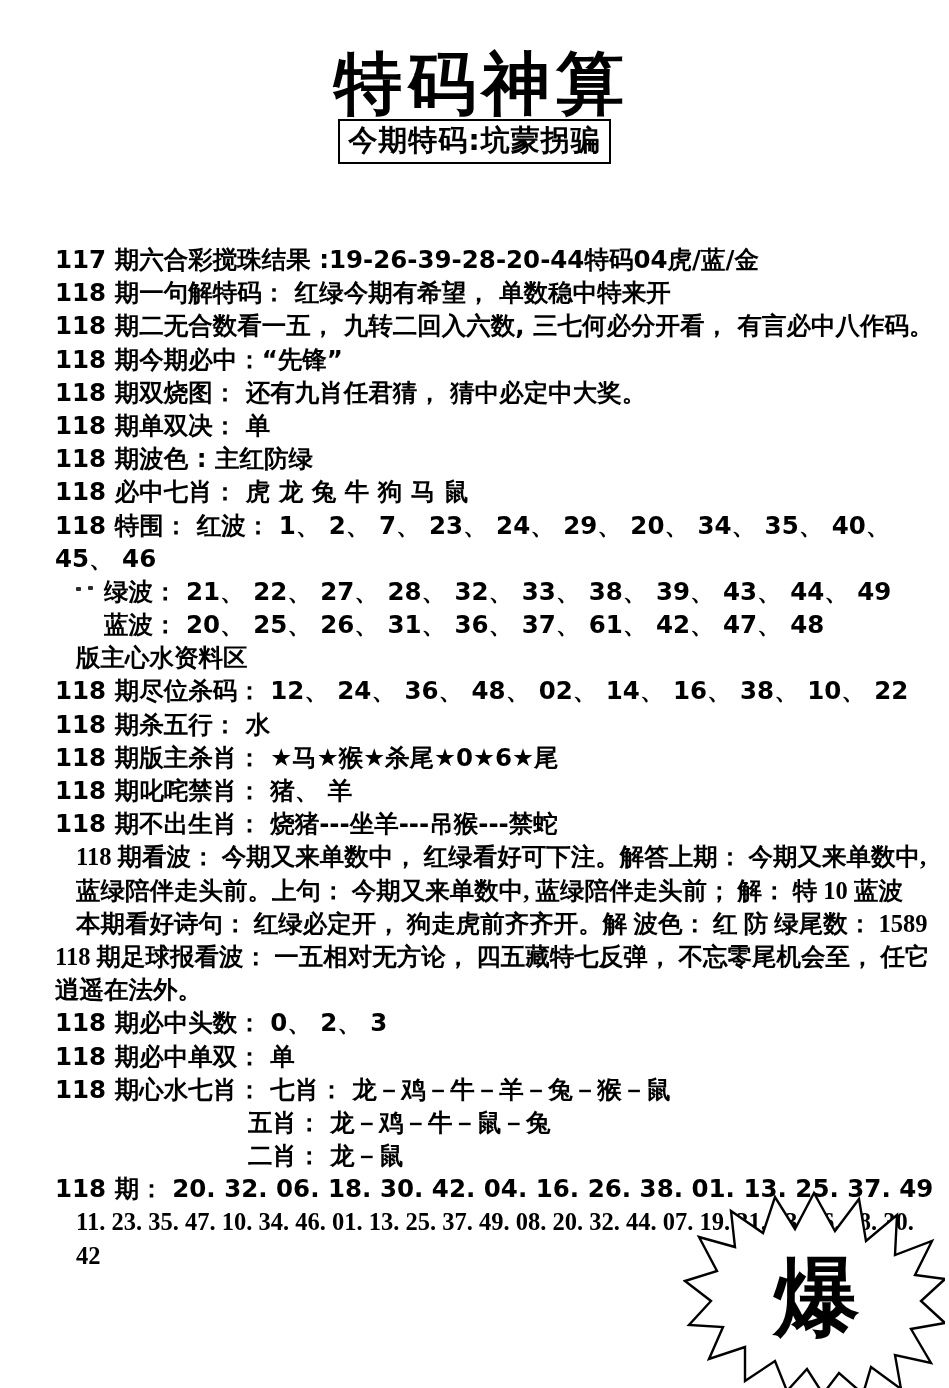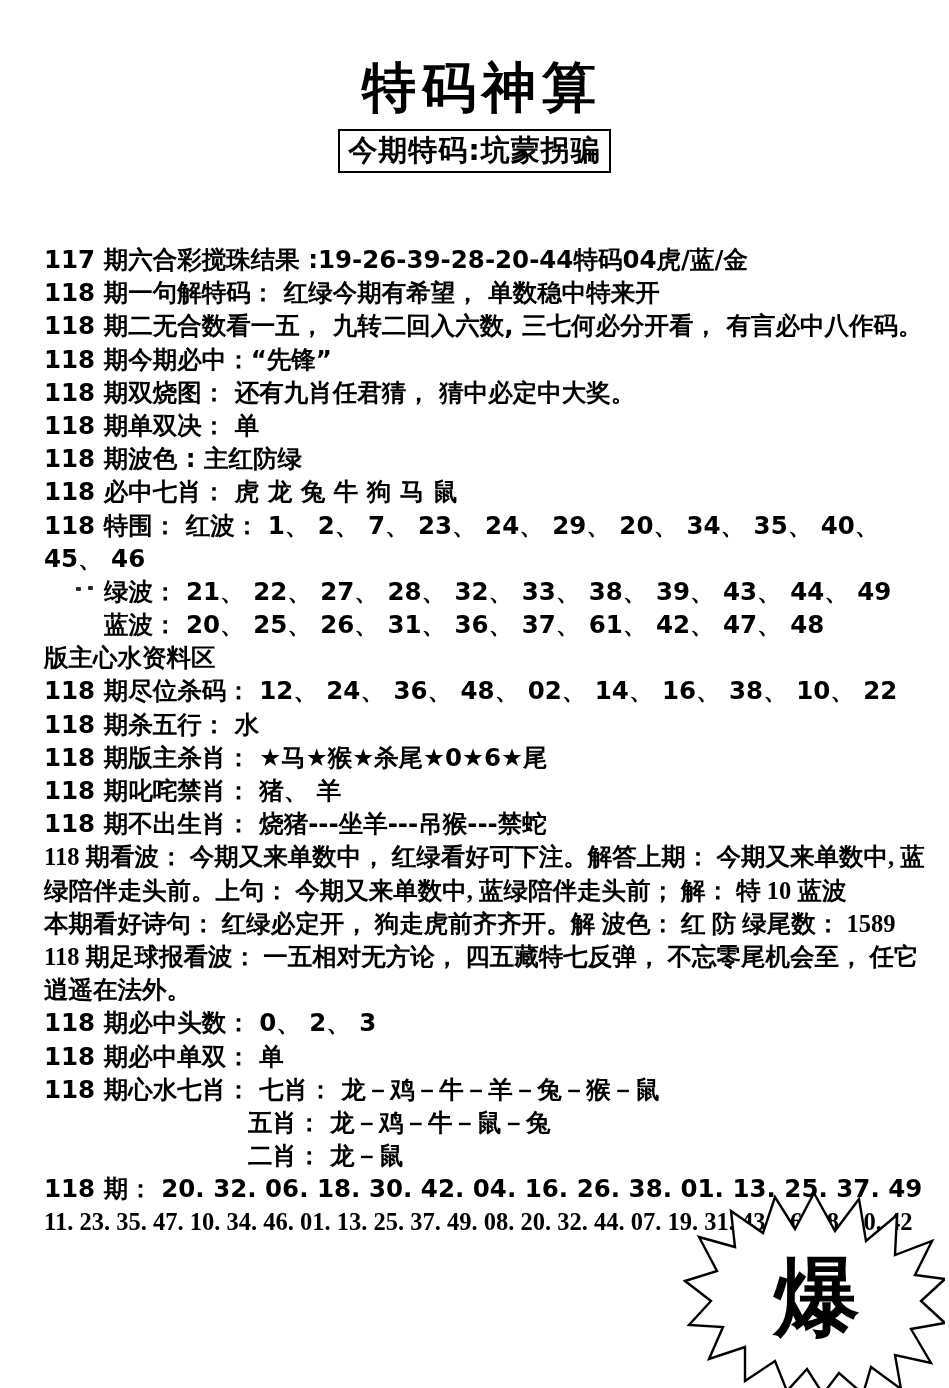--- a/index.html
+++ b/index.html
@@ -16,30 +16,29 @@
     font-family: "DejaVu Sans", "Liberation Sans", sans-serif;
     color: #000000;
   }
 
   
   #header {
     text-align: center;
     padding-top: 48px;
   }
   #main-title {
-    font-size: 54px;
+    font-size: 68px;
     font-weight: bold;
     letter-spacing: 6px;
     line-height: 1.05;
-    margin: 12px;
+    margin: 0;
     font-family: "DejaVu Sans", "Liberation Sans", sans-serif;
     padding-left: 15px;
   }
   #subtitle-wrap {
-    margin-top: 12px;
     display: flex;
     justify-content: center;
   }
   #subtitle-box {
     display: inline-block;
     border: 2px solid #000;
     padding: 2px 8px 4px 8px;
     font-size: 29px;
     font-weight: bold;
     letter-spacing: 1px;
@@ -51,28 +50,28 @@
   #content {
     position: absolute;
     top: 243px;
     left: 0;
     width: 949px;
   }
   .line {
     font-size: 24.5px;
     font-weight: bold;
     line-height: 1.355;
-    padding-left: 44px;
+    padding-left: 55px;
     padding-right: 14px;
     white-space: pre-wrap;
     letter-spacing: 0px;
   }
   .line.indent-1 { padding-left: 104px; }
   .line.indent-2 { padding-left: 248px; }
-  .line.flush    { padding-left: 44px; }
+  .line.flush    { padding-left: 76px; }
   .line.wrap     { white-space: normal; font-family: Liberation Serif, serif; }
 
   
   .speck {
     position: absolute;
     background: #2b2b2b;
     width: 5px;
     height: 4px;
     border-radius: 1px;
   }

